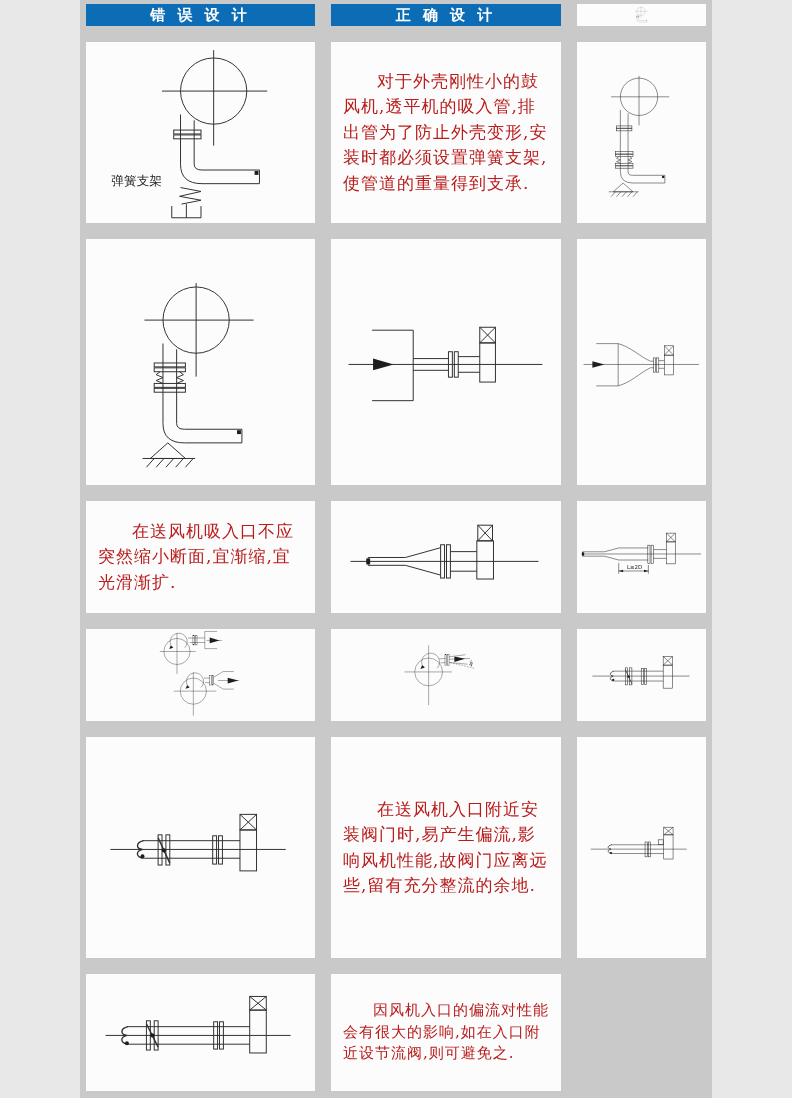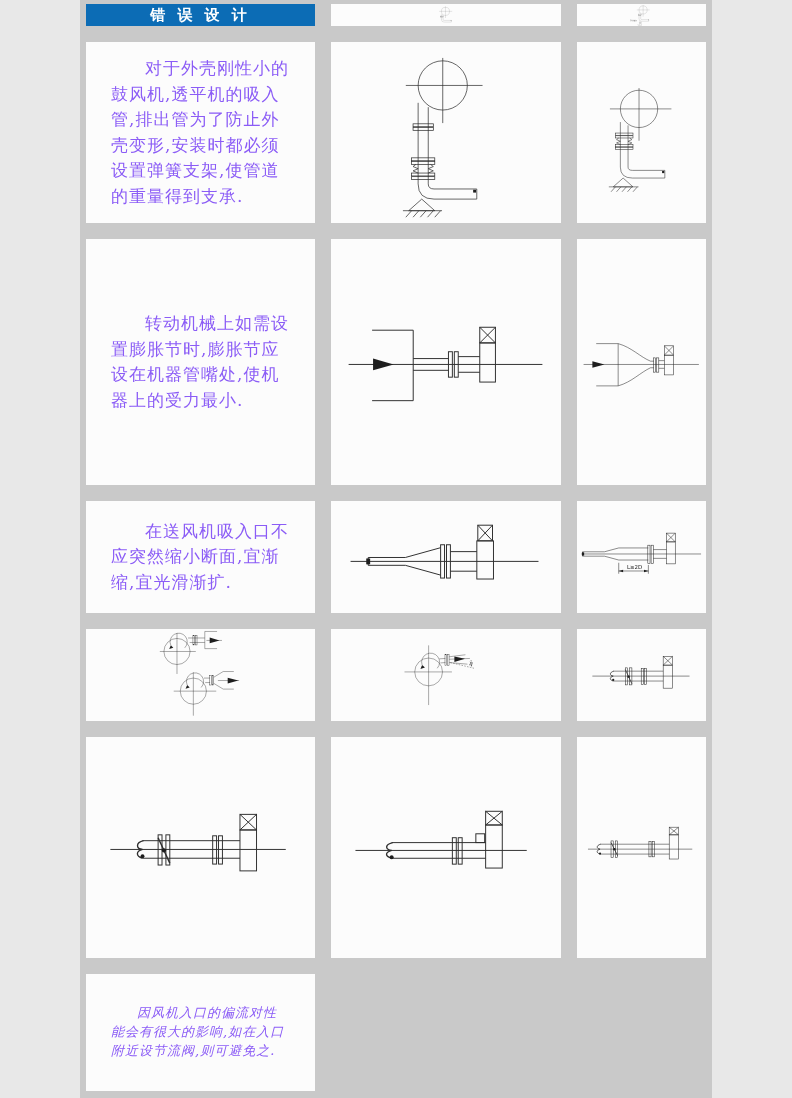--- a/index.html
+++ b/index.html
@@ -11,38 +11,39 @@
     grid-template-rows:22px 181px 246px 112px 92px 221px 117px 1fr;
     gap:16px;
   }
   .hcell{
     background:#0c6cb5;color:#fff;display:flex;align-items:center;justify-content:center;
     font-size:15px;font-weight:bold;letter-spacing:4px;
   }
   .cell{background:#fcfcfc;overflow:hidden;}
   .diagcell{display:flex;justify-content:center;}
   .remark{
-    display:flex;align-items:center;padding:4px 25px;box-sizing:border-box;
-    font-family:"DejaVu Serif",serif;color:#8b5cf6;
+    display:flex;align-items:center;padding:4px 12px;box-sizing:border-box;
+    font-family:"DejaVu Serif",serif;color:#b91c1c;
   }
   .remark p{margin:0;text-indent:2em;font-size:17px;line-height:1.5;letter-spacing:1px;}
-  .remark.small p{font-size:13px;line-height:1.45;font-style:italic;}
+  .remark.small p{font-size:15px;line-height:1.45;}
   .diag{display:block;width:100%;height:100%;}
   .diag *{stroke:#2e2e2e;stroke-width:1;fill:none;}
   .diag .fill{fill:#1e1e1e;stroke:none;}
   .diag .thick{stroke-width:1.4;}
   .diag text{stroke:none;fill:#1e1e1e;font-family:"DejaVu Sans",sans-serif;}
   .diag .dash{stroke-dasharray:4 3;}
 </style>
 </head>
 <body>
 
 <div class="page">
 
   <div class="hcell">错 误 设 计</div>
+  <div class="hcell">正 确 设 计</div>
 
   <div class="cell diagcell">
     <svg class="diag" viewBox="0 0 235 185" preserveAspectRatio="xMidYMid meet">
       <g>
         <line x1="60" y1="62" x2="170" y2="62"></line>
           <line x1="113" y1="20" x2="113" y2="118"></line>
         <circle cx="113" cy="62" r="34"></circle>
       </g>
       <g>
         <line x1="79" y1="86" x2="79" y2="132"></line>
@@ -149,23 +150,20 @@
       <g>
         <path d="M84,208 L66,224 L102,224 Z"></path>
         <line x1="58" y1="224" x2="112" y2="224"></line>
         <line x1="62" y1="233" x2="70" y2="224"></line>
           <line x1="72" y1="233" x2="80" y2="224"></line>
         <line x1="82" y1="233" x2="90" y2="224"></line>
           <line x1="92" y1="233" x2="100" y2="224"></line>
         <line x1="102" y1="233" x2="110" y2="224"></line>
       </g>
     </svg>
-  </div>
-  <div class="cell remark">
-    <p>转动机械上如需设置膨胀节时,膨胀节应设在机器管嘴处,使机器上的受力最小.</p>
   </div>
 
   <div class="cell diagcell">
     <svg class="diag" viewBox="0 0 235 115" preserveAspectRatio="xMidYMid meet">
       <line x1="18" y1="60" x2="216" y2="60"></line>
       <g>
         <line x1="42" y1="25" x2="84" y2="25"></line>
           <line x1="84" y1="25" x2="84" y2="97"></line>
           <line x1="42" y1="97" x2="84" y2="97"></line>
       </g>
@@ -401,20 +399,23 @@
           <rect x="136" y="48" width="4" height="29"></rect>
       </g>
       <g>
         <rect x="158" y="42" width="17" height="42"></rect>
         <rect x="158" y="26" width="17" height="16"></rect>
         <line x1="158" y1="26" x2="175" y2="42"></line>
           <line x1="158" y1="42" x2="175" y2="26"></line>
       </g>
     </svg>
   </div>
+  <div class="cell remark">
+    <p>在送风机入口附近安装阀门时,易产生偏流,影响风机性能,故阀门应离远些,留有充分整流的余地.</p>
+  </div>
 
   <div class="cell diagcell">
     <svg class="diag" viewBox="0 0 235 78" preserveAspectRatio="xMidYMid meet">
       <line x1="25" y1="42" x2="200" y2="42"></line>
       <g>
         <line x1="62" y1="34" x2="158" y2="34"></line>
           <line x1="62" y1="50" x2="158" y2="50"></line>
         <path class="thick" d="M63,34 c-8,2 -8,7 -1,8 c-7,2 -7,6 0,8"></path>
         <circle class="fill" cx="62" cy="49" r="2"></circle>
       </g>

